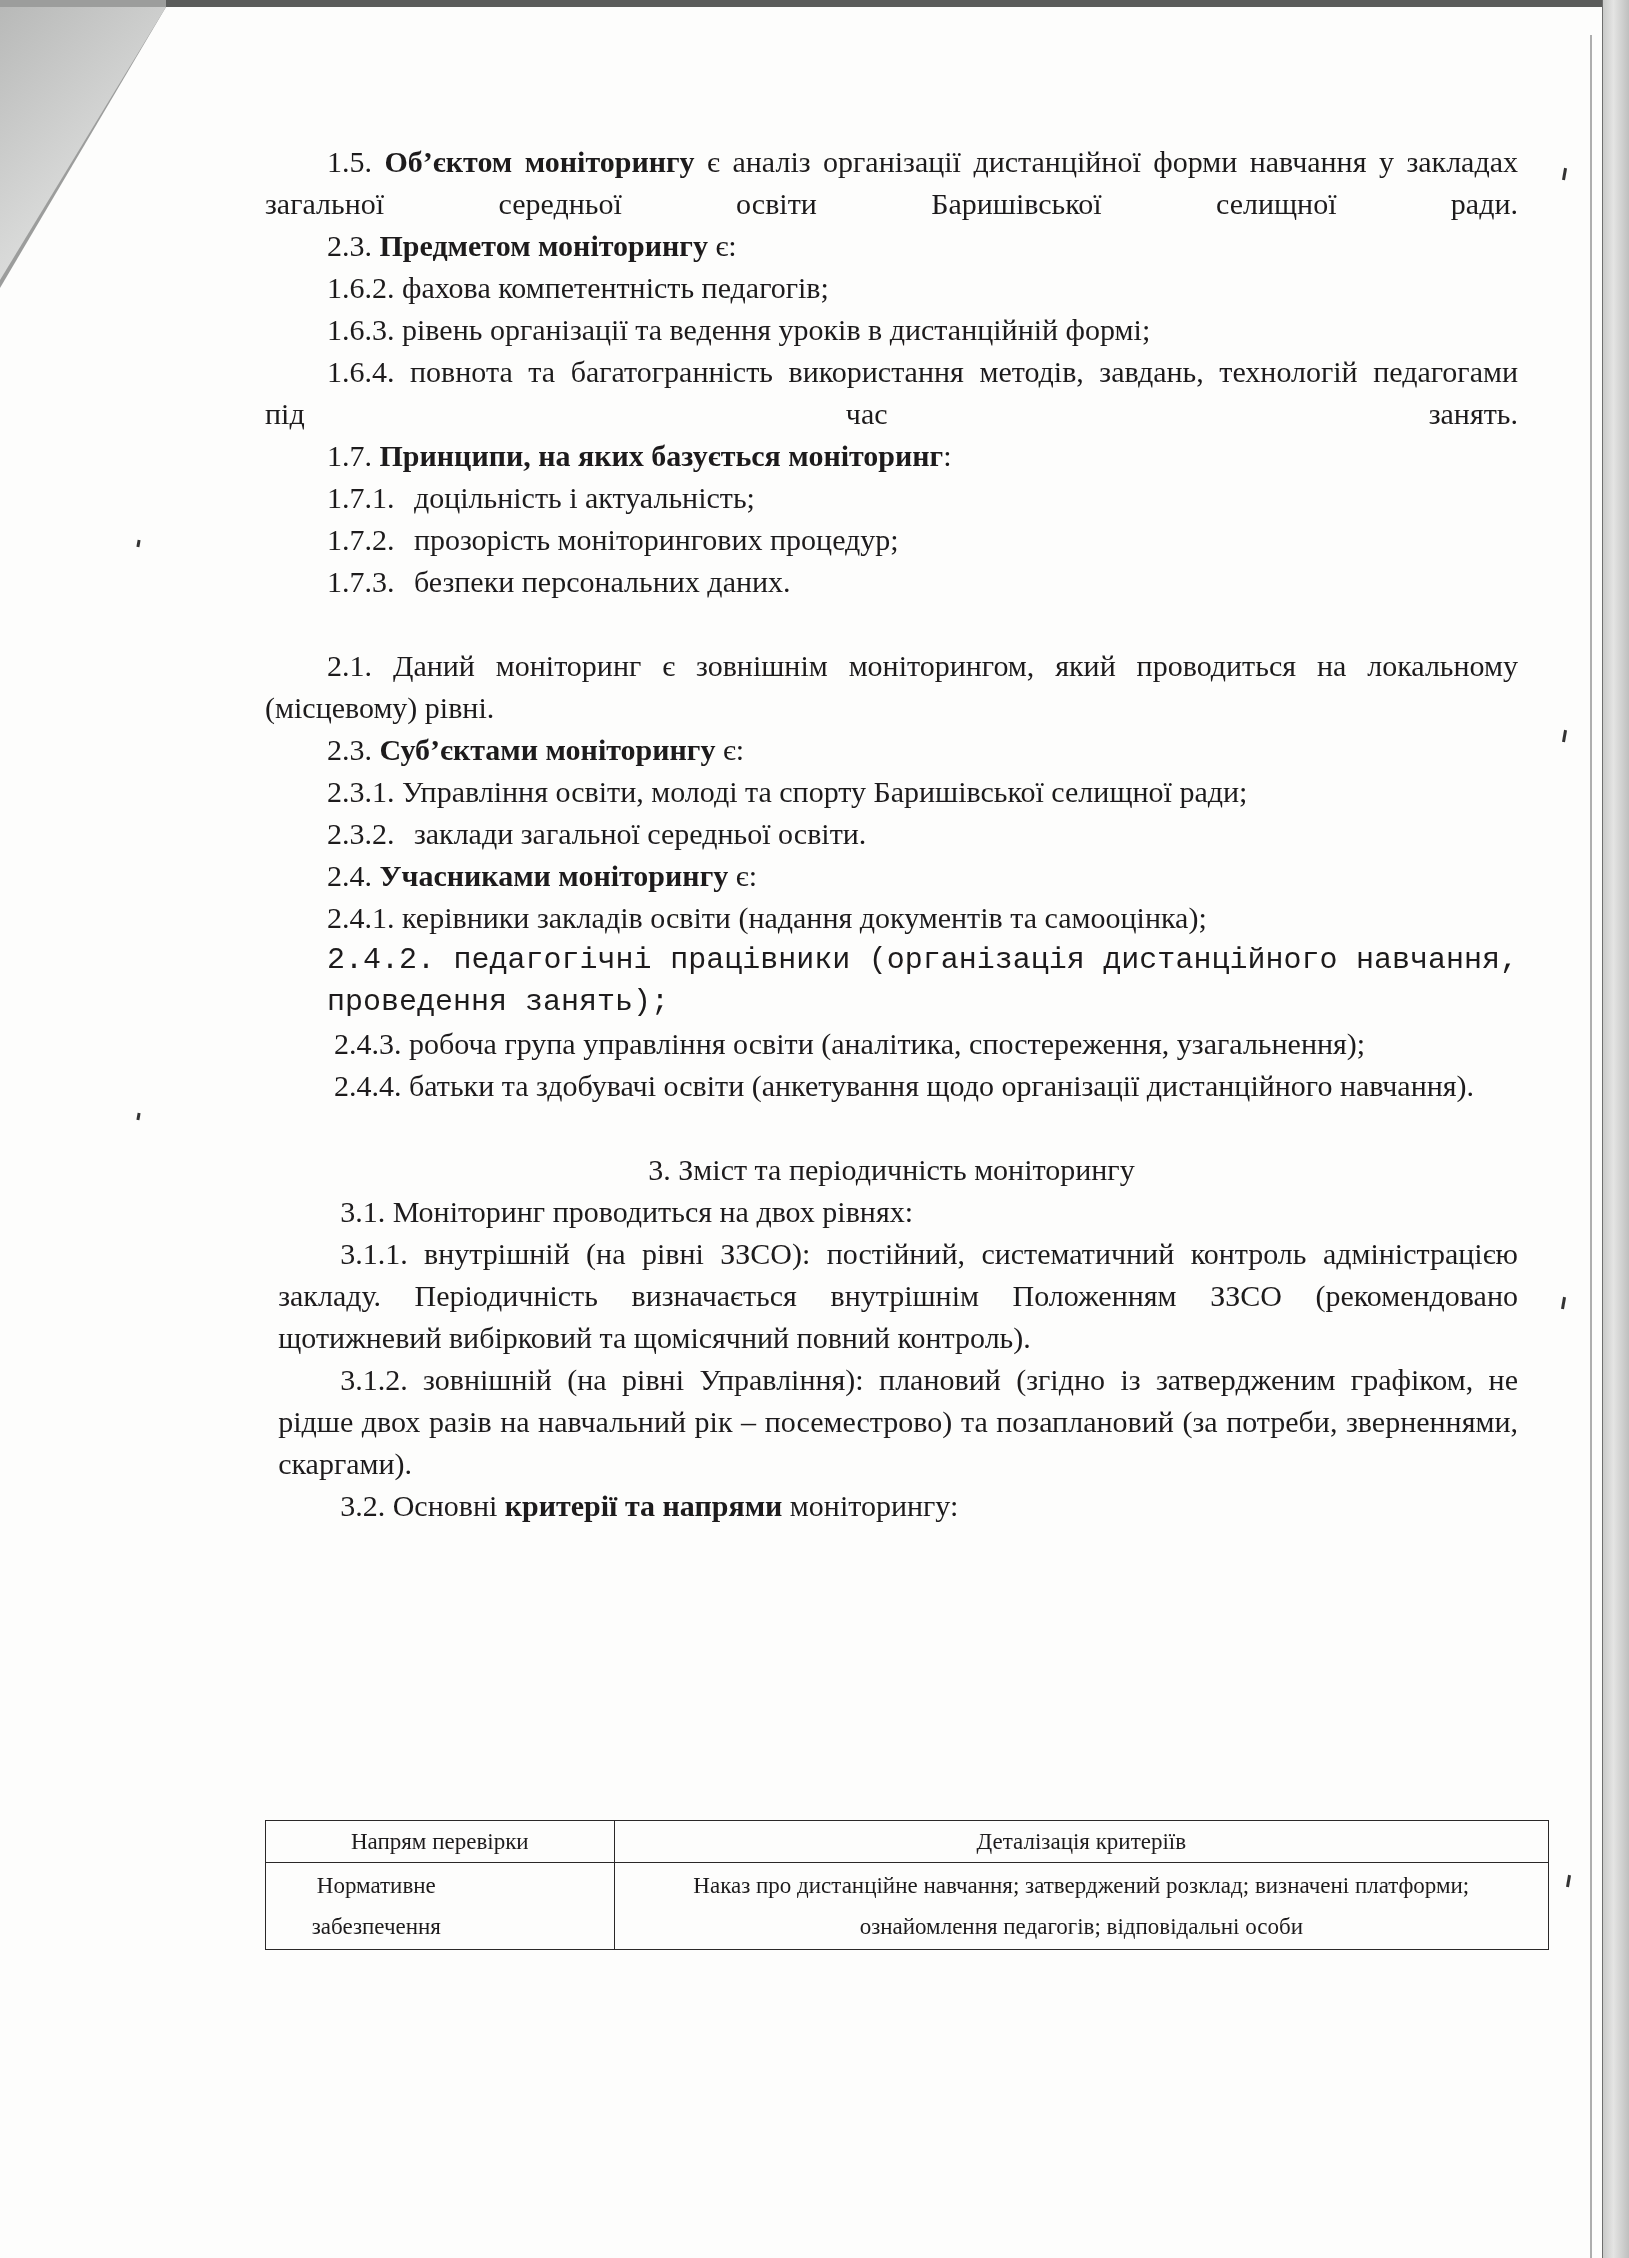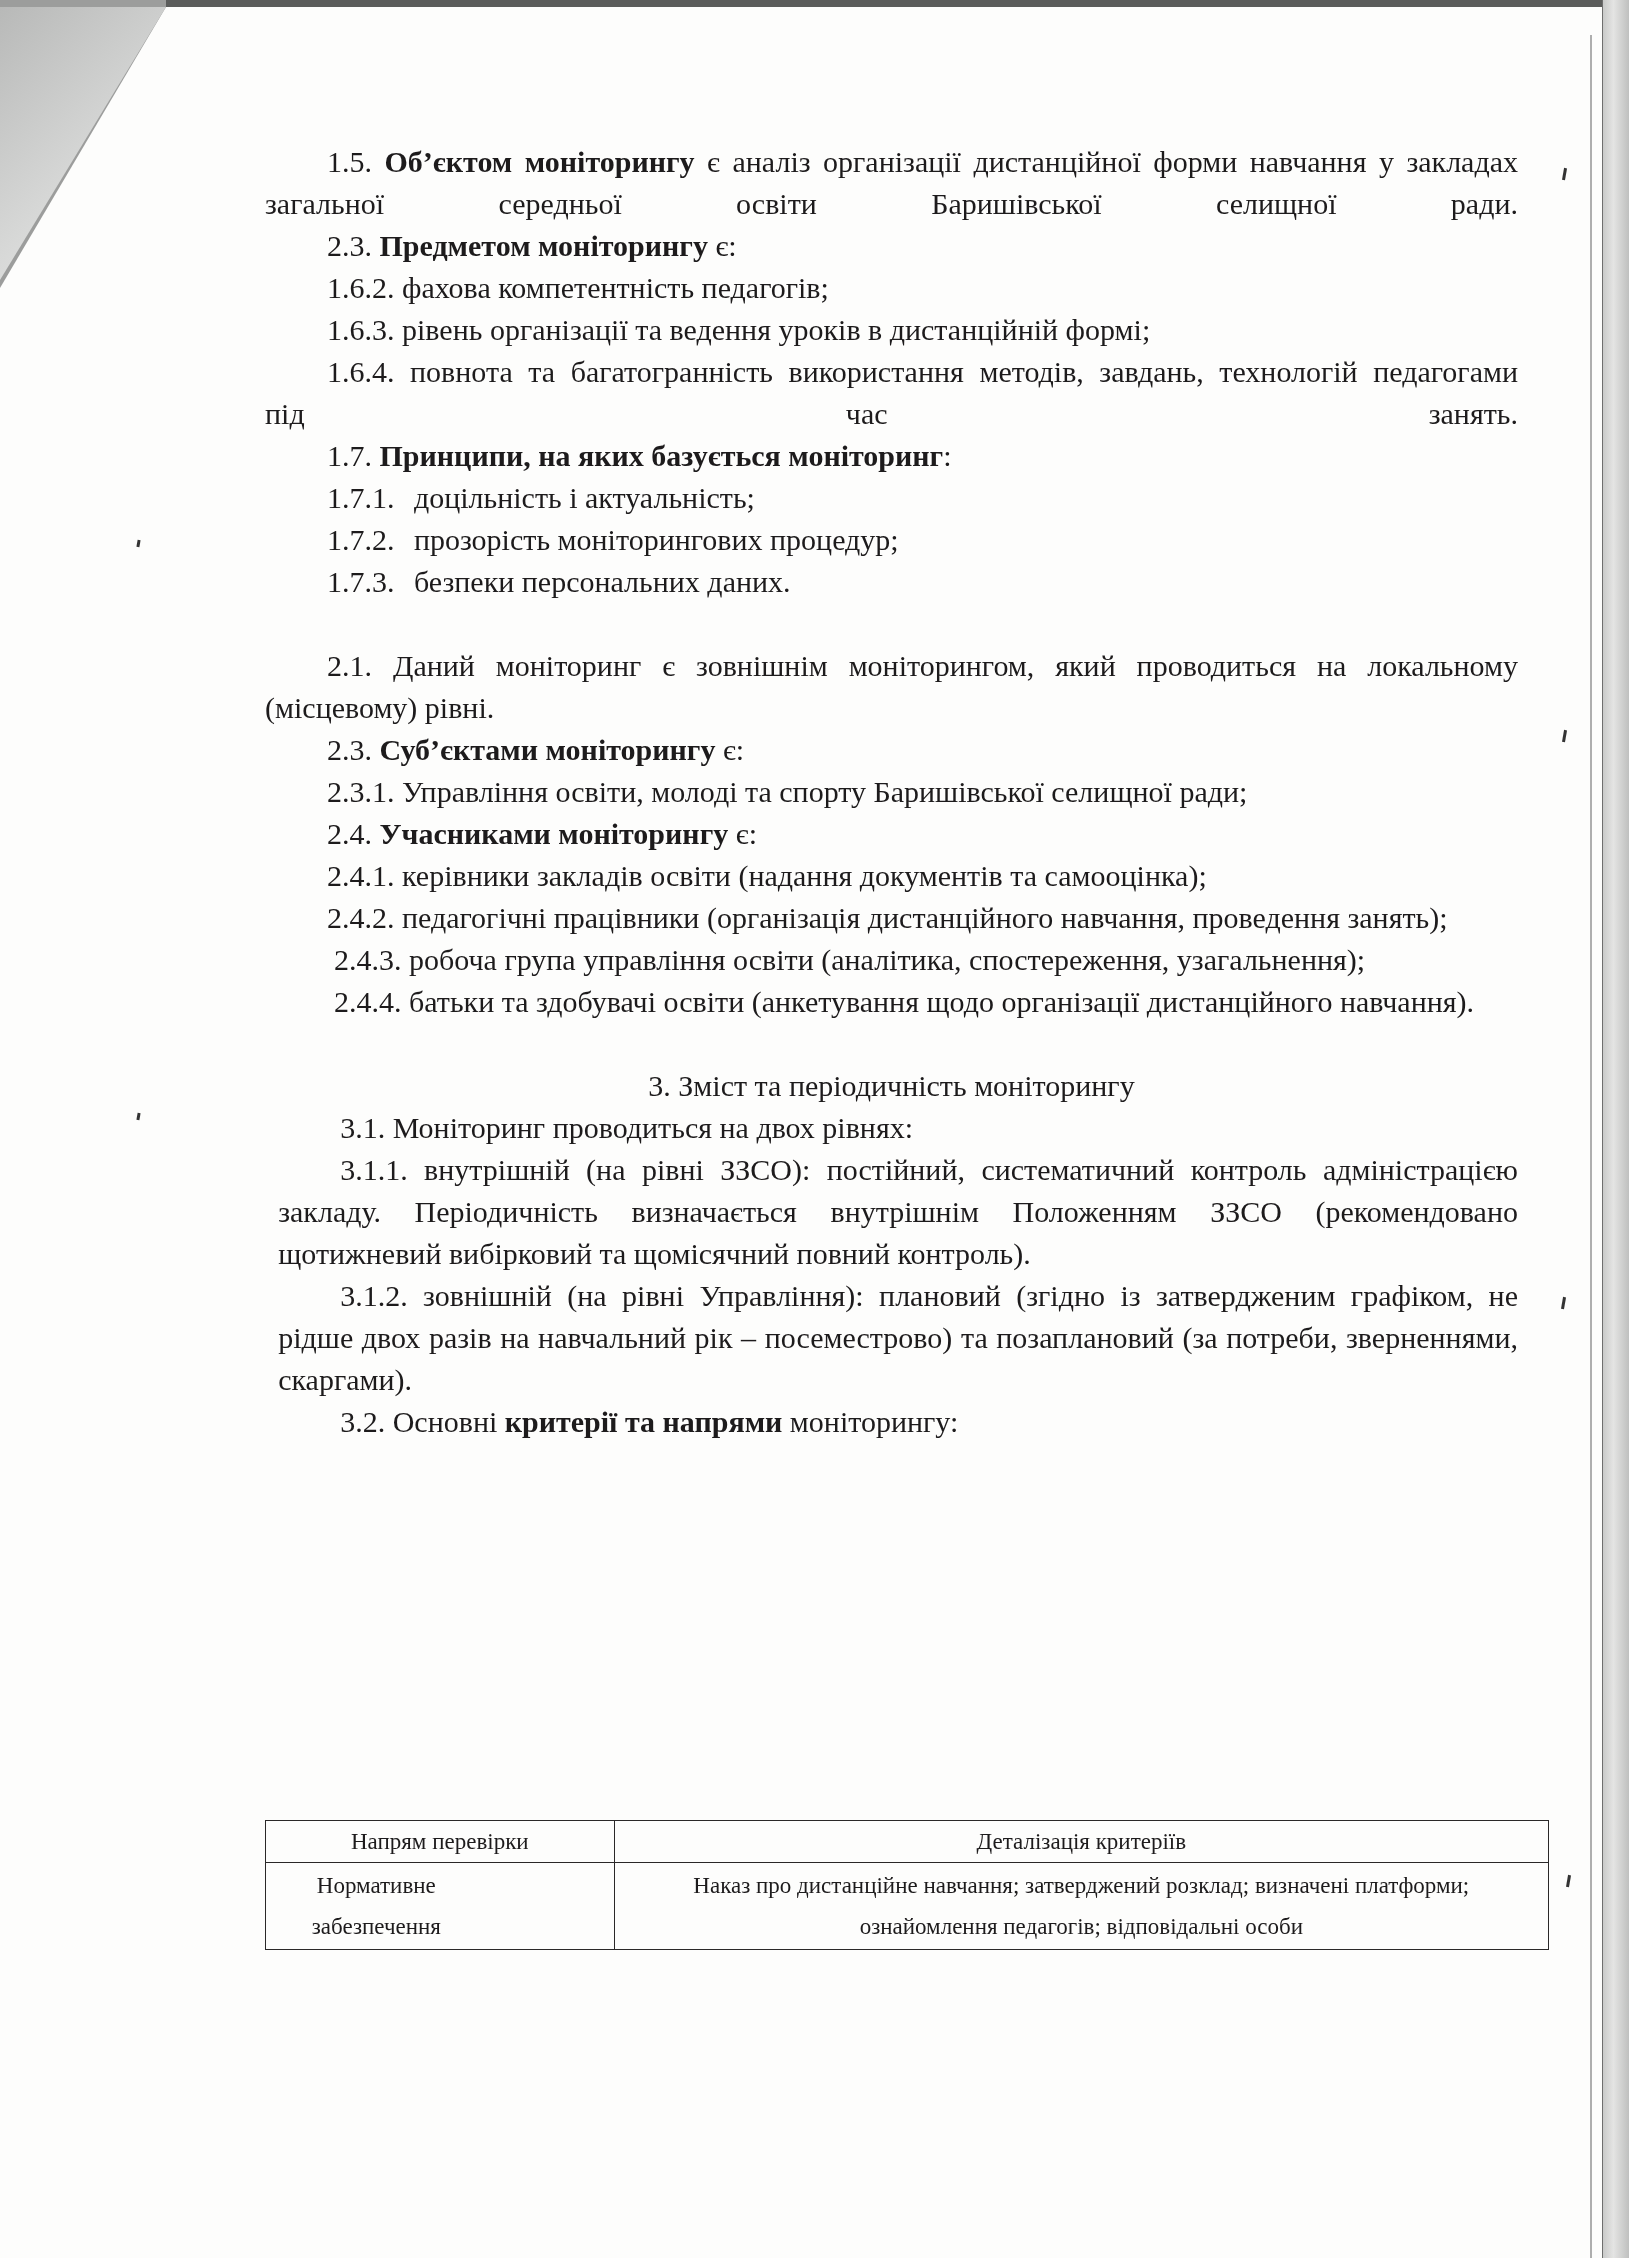--- a/index.html
+++ b/index.html
@@ -92,26 +92,29 @@
 
   <div class="gap"></div>
   <p class="j ind">2.1. Даний моніторинг є зовнішнім моніторингом, який проводиться на локальному (місцевому) рівні.</p>
   <p class="ind">
     <span>2.3.</span>
     <b>Суб’єктами моніторингу</b>
     <span>є:</span>
   </p>
   <p class="ind">2.3.1. Управління освіти, молоді та спорту Баришівської селищної ради;</p>
   <p class="ind">
+    <span>2.3.2.</span><span class="sp"></span><span>заклади загальної середньої освіти.</span>
+  </p>
+  <p class="ind">
     <span>2.4.</span>
     <b>Учасниками моніторингу</b>
     <span>є:</span>
   </p>
   <p class="ind">2.4.1. керівники закладів освіти (надання документів та самооцінка);</p>
-  <p class="j sub" style="text-align-last:left;">2.4.2. педагогічні працівники (організація дистанційного навчання, проведення занять);</p>
+  <p class="j sub" style="text-align-last:left;font-family:Liberation Mono, monospace;">2.4.2. педагогічні працівники (організація дистанційного навчання, проведення занять);</p>
   <p class="j ind" style="padding-left:7px;">2.4.3. робоча група управління освіти (аналітика, спостереження, узагальнення);</p>
   <p class="j ind" style="padding-left:7px;">2.4.4. батьки та здобувачі освіти (анкетування щодо організації дистанційного навчання).</p>
 
   <div class="gap"></div>
   <p class="heading">3. Зміст та періодичність моніторингу</p>
   <p class="ind" style="padding-left:13.2px;">3.1. Моніторинг проводиться на двох рівнях:</p>
   <p class="j ind" style="padding-left:13.2px;">3.1.1. внутрішній (на рівні ЗЗСО): постійний, систематичний контроль адміністрацією закладу. Періодичність визначається внутрішнім Положенням ЗЗСО (рекомендовано щотижневий вибірковий та щомісячний повний контроль).</p>
   <p class="j ind" style="padding-left:13.2px;">3.1.2. зовнішній (на рівні Управління): плановий (згідно із затвердженим графіком, не рідше двох разів на навчальний рік – посеместрово) та позаплановий (за потреби, зверненнями, скаргами).</p>
   <p class="ind" style="padding-left:13.2px;">
     <span>3.2. Основні</span>

